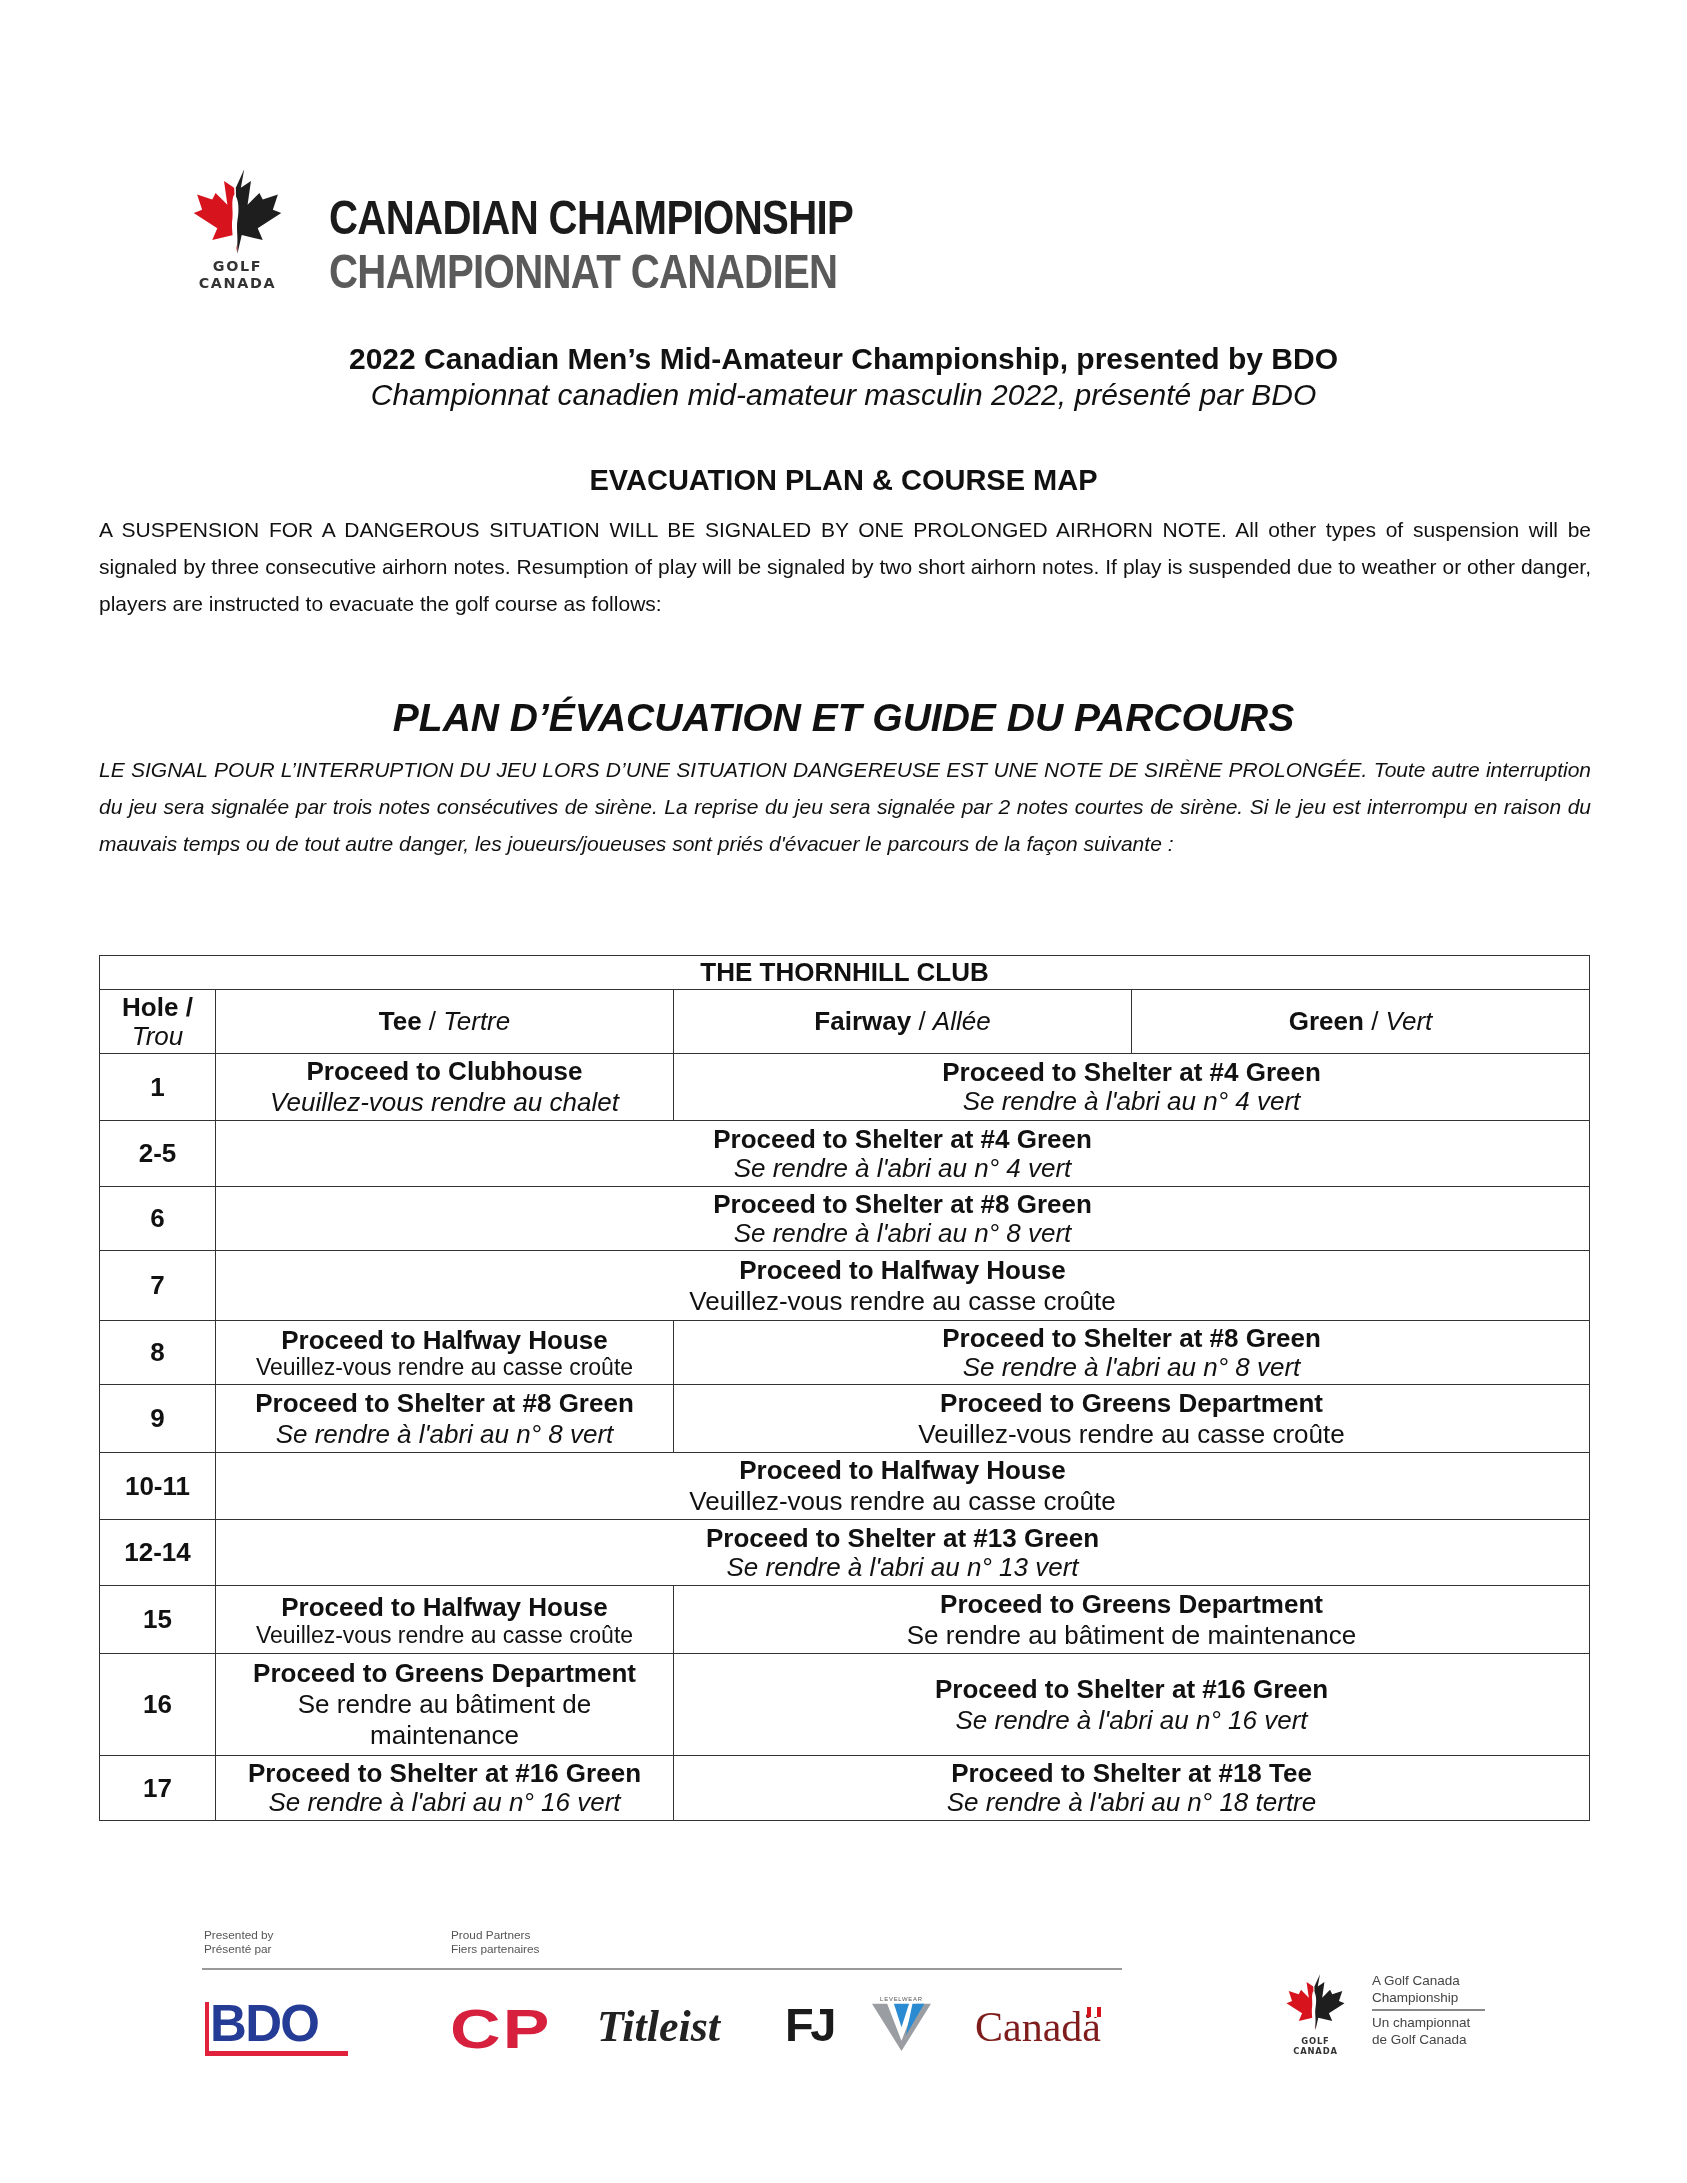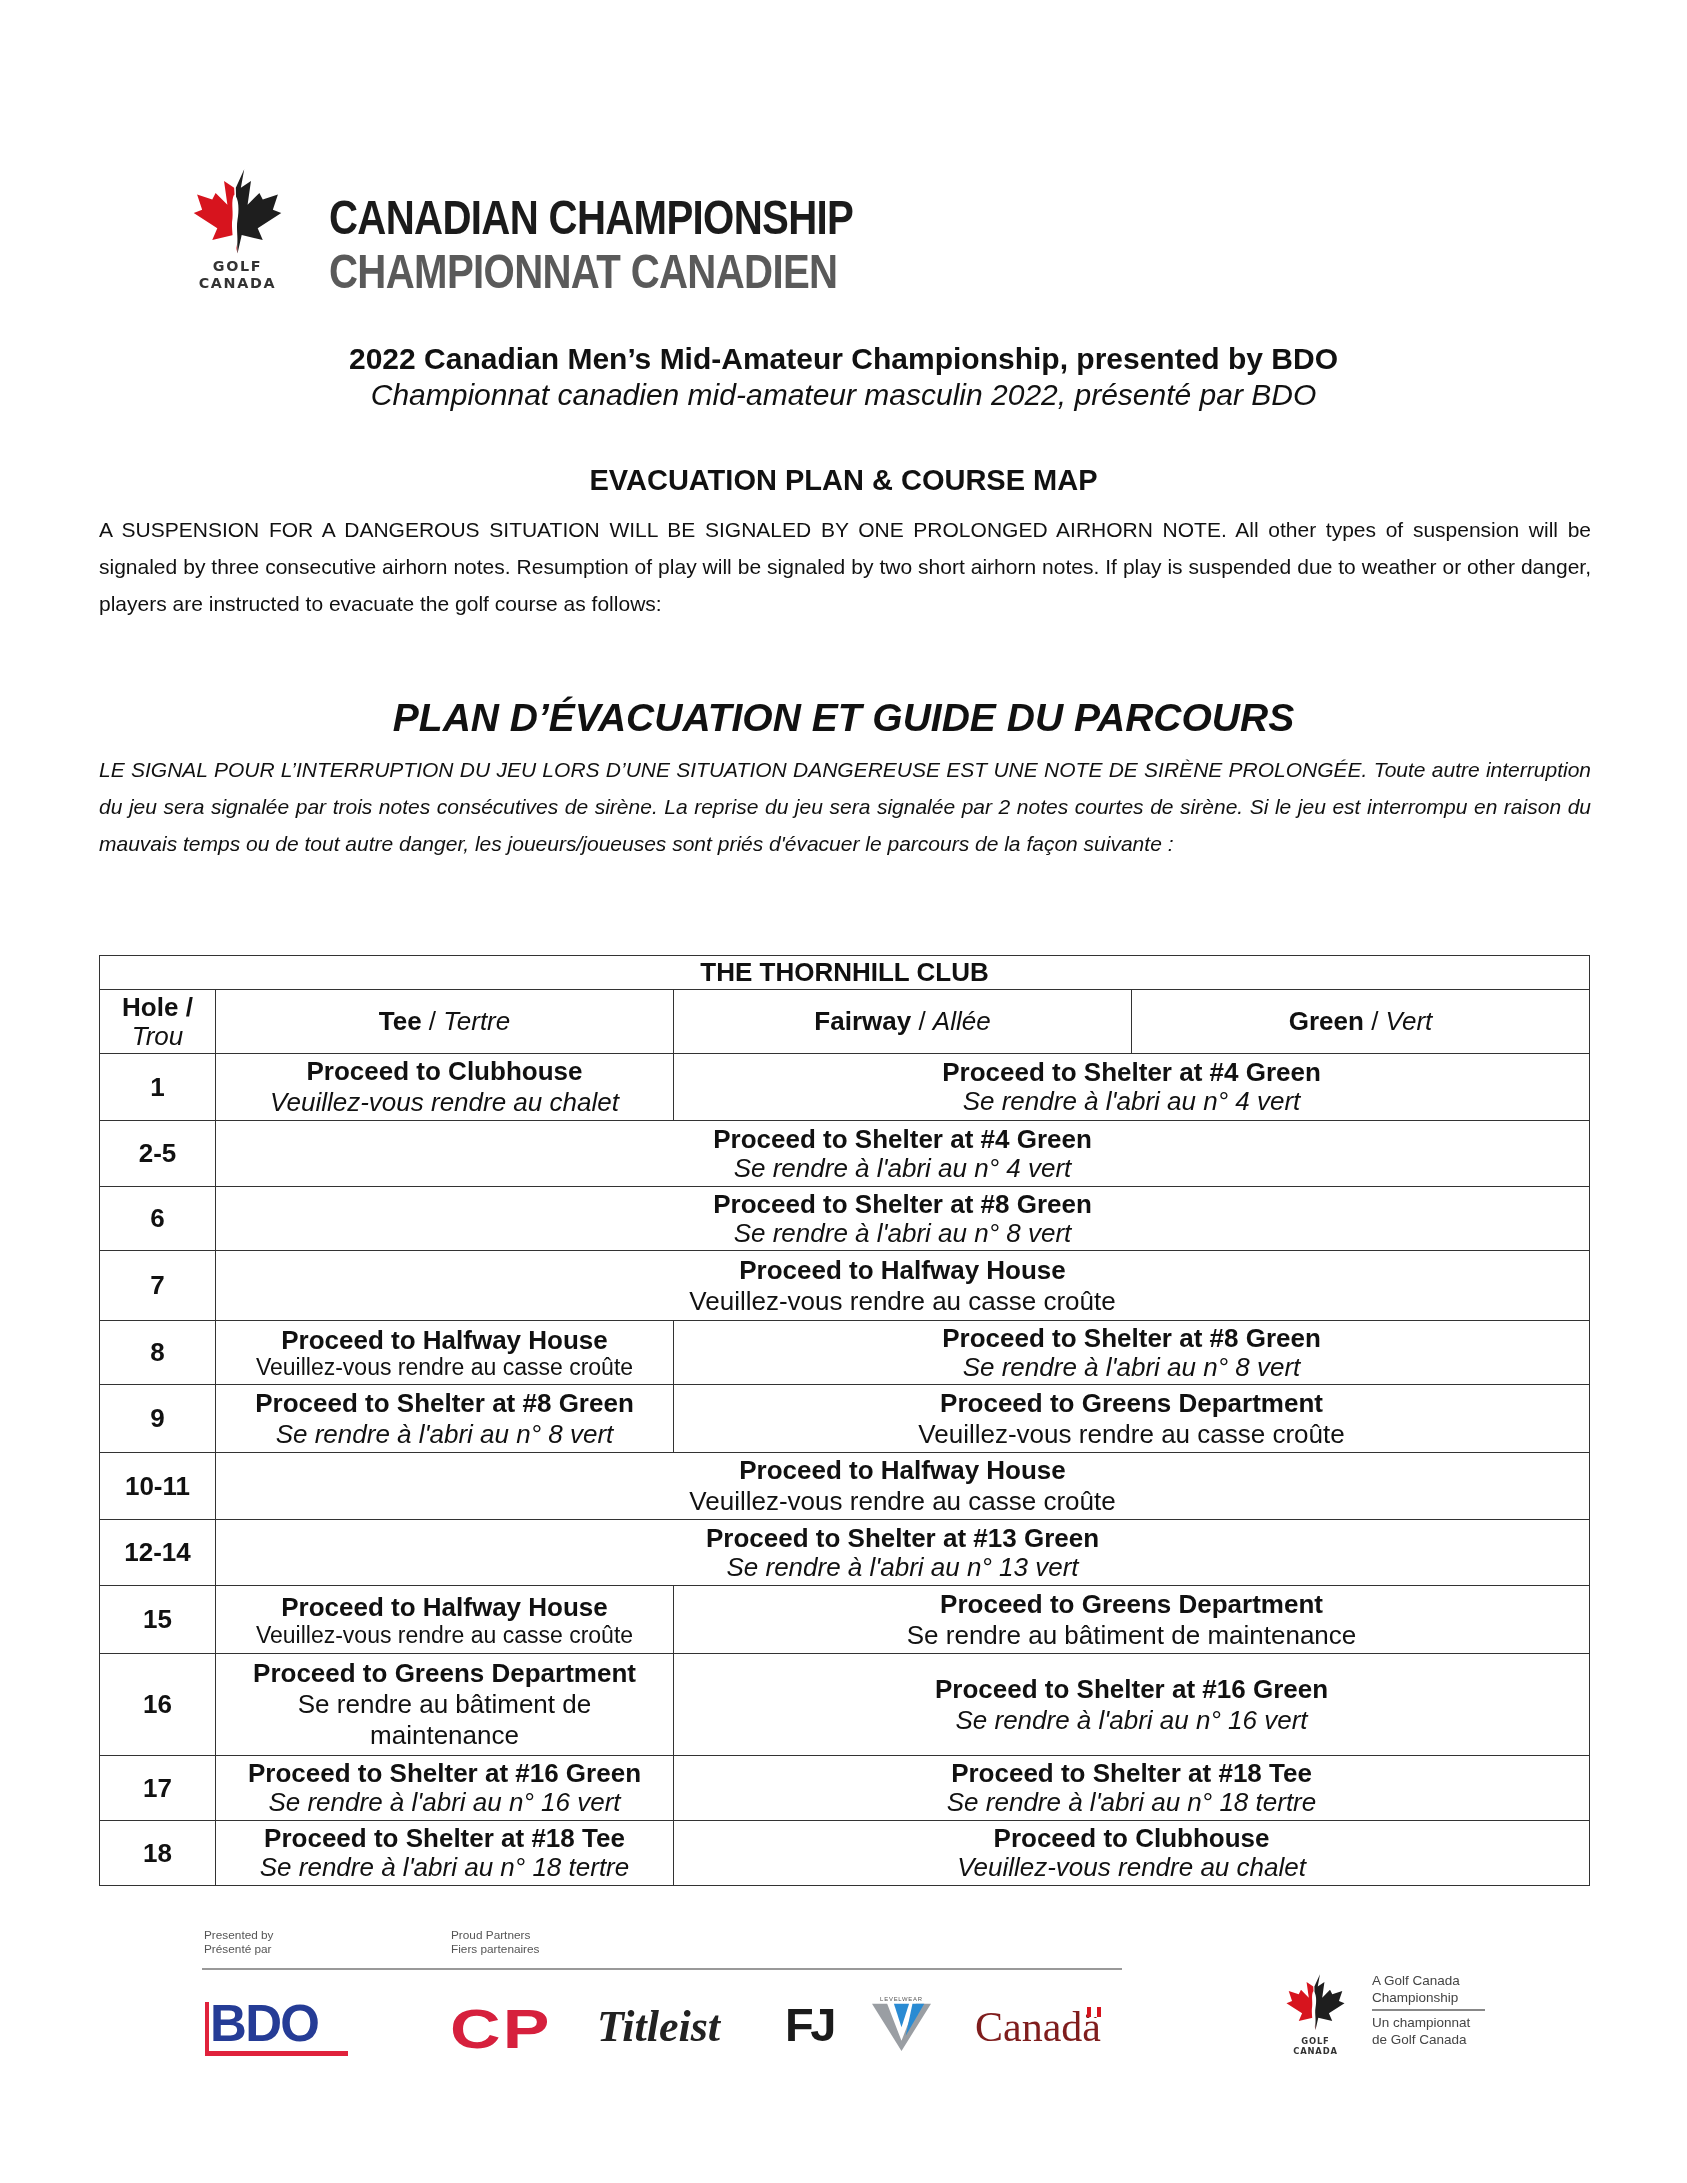--- a/index.html
+++ b/index.html
@@ -199,31 +199,20 @@
     <td style="line-height:29px">
           <div class="b">Proceed to Shelter at #16 Green</div>
           <div class="i">Se rendre à l'abri au n° 16 vert</div>
         </td>
     <td colspan="2" style="line-height:29px">
           <div class="b">Proceed to Shelter at #18 Tee</div>
           <div class="i">Se rendre à l'abri au n° 18 tertre</div>
         </td>
   </tr>
 
-  <tr style="height:65px">
-    <td class="b">18</td>
-    <td style="line-height:29px">
-          <div class="b">Proceed to Shelter at #18 Tee</div>
-          <div class="i">Se rendre à l'abri au n° 18 tertre</div>
-        </td>
-    <td colspan="2" style="line-height:29px">
-          <div class="b">Proceed to Clubhouse</div>
-          <div class="i">Veuillez-vous rendre au chalet</div>
-        </td>
-  </tr>
 </tbody>
   </table>
 
 <div class="abs ft-label" style="left:204px; top:1928px;">
   <div>Presented by</div>
   <div>Présenté par</div>
 </div>
 <div class="abs ft-label" style="left:451px; top:1928px;">
   <div>Proud Partners</div>
   <div>Fiers partenaires</div>

